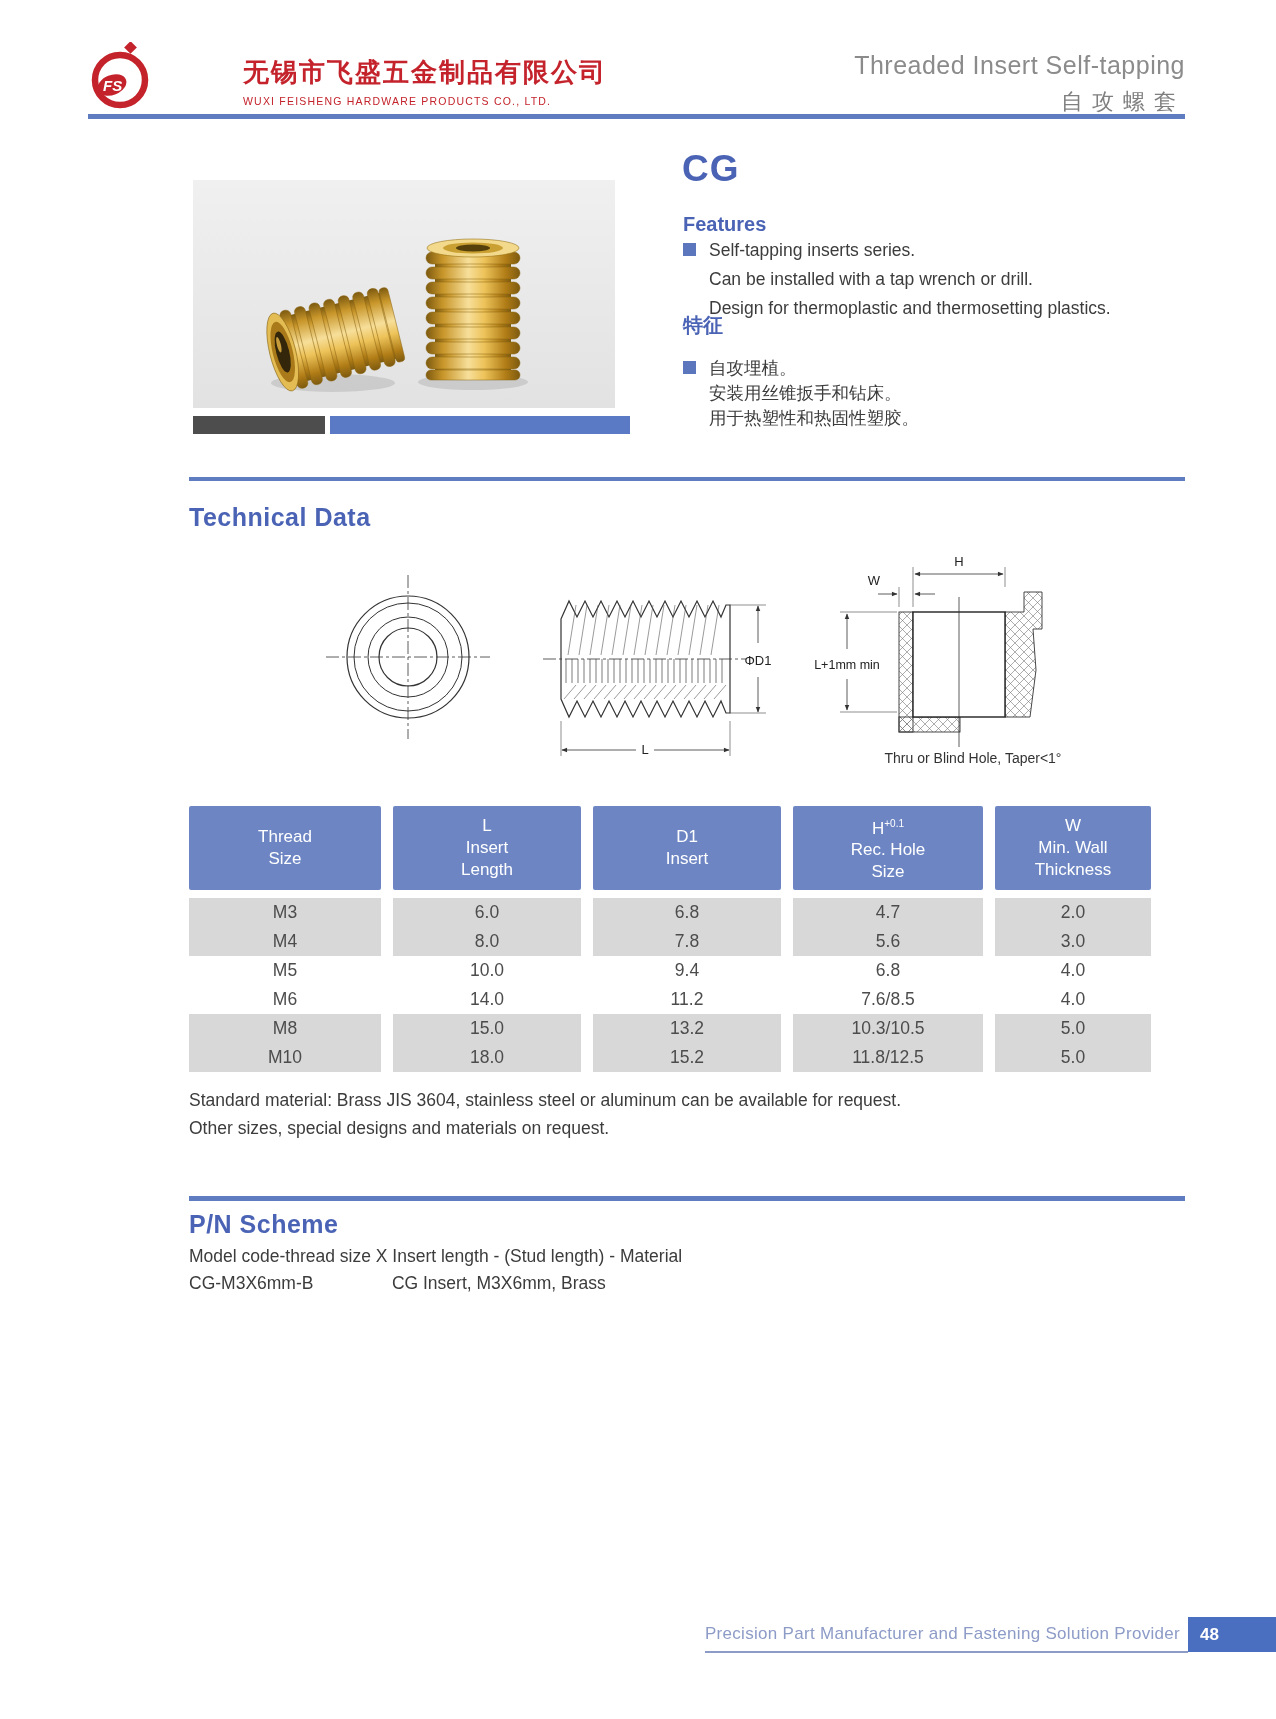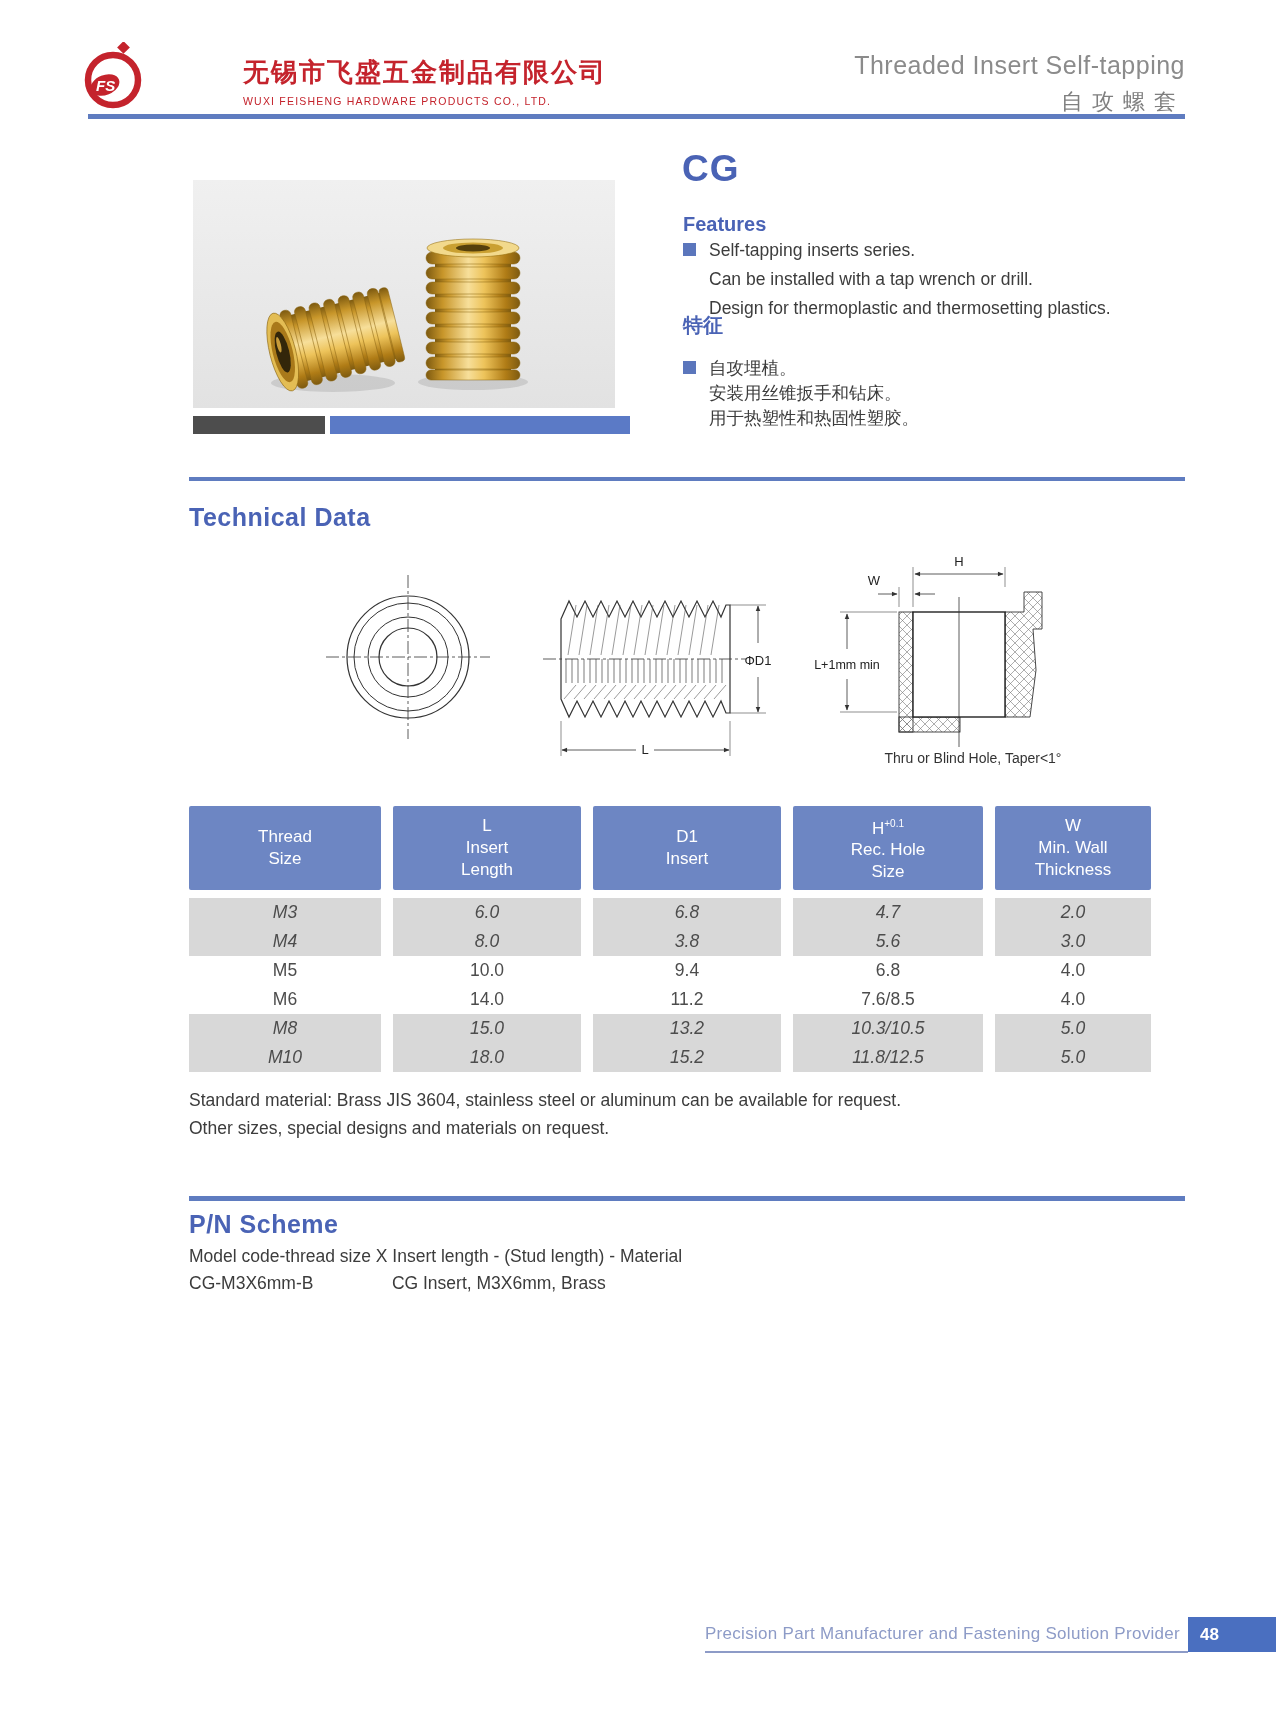--- a/index.html
+++ b/index.html
@@ -35,41 +35,41 @@
   .grid5 { display:grid; grid-template-columns:192px 188px 188px 190px 156px; column-gap:12px; }
   .th {
     background:#6d86c3; color:#ffffff; text-align:center; font-size:17px;
     line-height:22px; height:84px; display:flex; flex-direction:column;
     justify-content:center; border-radius:2px;
   }
   .th sup { font-size:10px; }
   .td {
     text-align:center; font-size:17.5px; color:#4c4c4c; height:29px; line-height:29px;
   }
-  .band-gray .td { background:#d8d8d8;font-style:italic; }
+  .band-gray .td { background:#d8d8d8; }
 
   .note { font-size:17.5px; color:#3c3c3c; line-height:28px; }
 
   .pn-line { font-size:17.5px; color:#3c3c3c; }
   .pn-code { display:inline-block; width:198px; }
 
   
   .foot-tag { font-size:17px; color:#8d9bc7; letter-spacing:0.3px; }
   .foot-line { background:#8d9bc7; }
   .page-box { background:#4a6fc0; color:#ffffff; font-size:17px; font-weight:bold;
               line-height:35px; padding-left:12px; }
 
   svg text { font-family:"Liberation Sans","DejaVu Sans",sans-serif; }
 </style>
 </head>
 <body>
 
 <div class="page">
 
-  <div class="abs" style="left:84px; top:42px; width:62px; height:68px;">
+  <div class="abs" style="left:91px; top:42px; width:62px; height:68px;">
     <svg width="62" height="68" viewBox="0 0 62 68">
       <rect x="35" y="1" width="9" height="9" transform="rotate(45 39.5 5.5)" fill="#c4232c"></rect>
       <circle cx="29" cy="38" r="25" fill="none" stroke="#c4232c" stroke-width="6.5"></circle>
       <ellipse cx="21" cy="43" rx="15" ry="10" transform="rotate(-22 21 43)" fill="#c4232c"></ellipse>
       <text x="12" y="49" font-size="15" font-weight="bold" font-style="italic" font-family="'DejaVu Serif',serif" fill="#ffffff">FS</text>
     </svg>
   </div>
 
   <div class="abs hdr-right" style="right:91px; top:51px; width:520px;">
     <div class="title-en">Threaded Insert Self-tapping</div>
@@ -337,21 +337,21 @@
     <div class="grid5 band-gray">
       <div class="td">M3</div>
       <div class="td">6.0</div>
       <div class="td">6.8</div>
       <div class="td">4.7</div>
       <div class="td">2.0</div>
     </div>
     <div class="grid5 band-gray">
       <div class="td">M4</div>
       <div class="td">8.0</div>
-      <div class="td">3.8</div>
+      <div class="td">7.8</div>
       <div class="td">5.6</div>
       <div class="td">3.0</div>
     </div>
     <div class="grid5">
       <div class="td">M5</div>
       <div class="td">10.0</div>
       <div class="td">9.4</div>
       <div class="td">6.8</div>
       <div class="td">4.0</div>
     </div>

